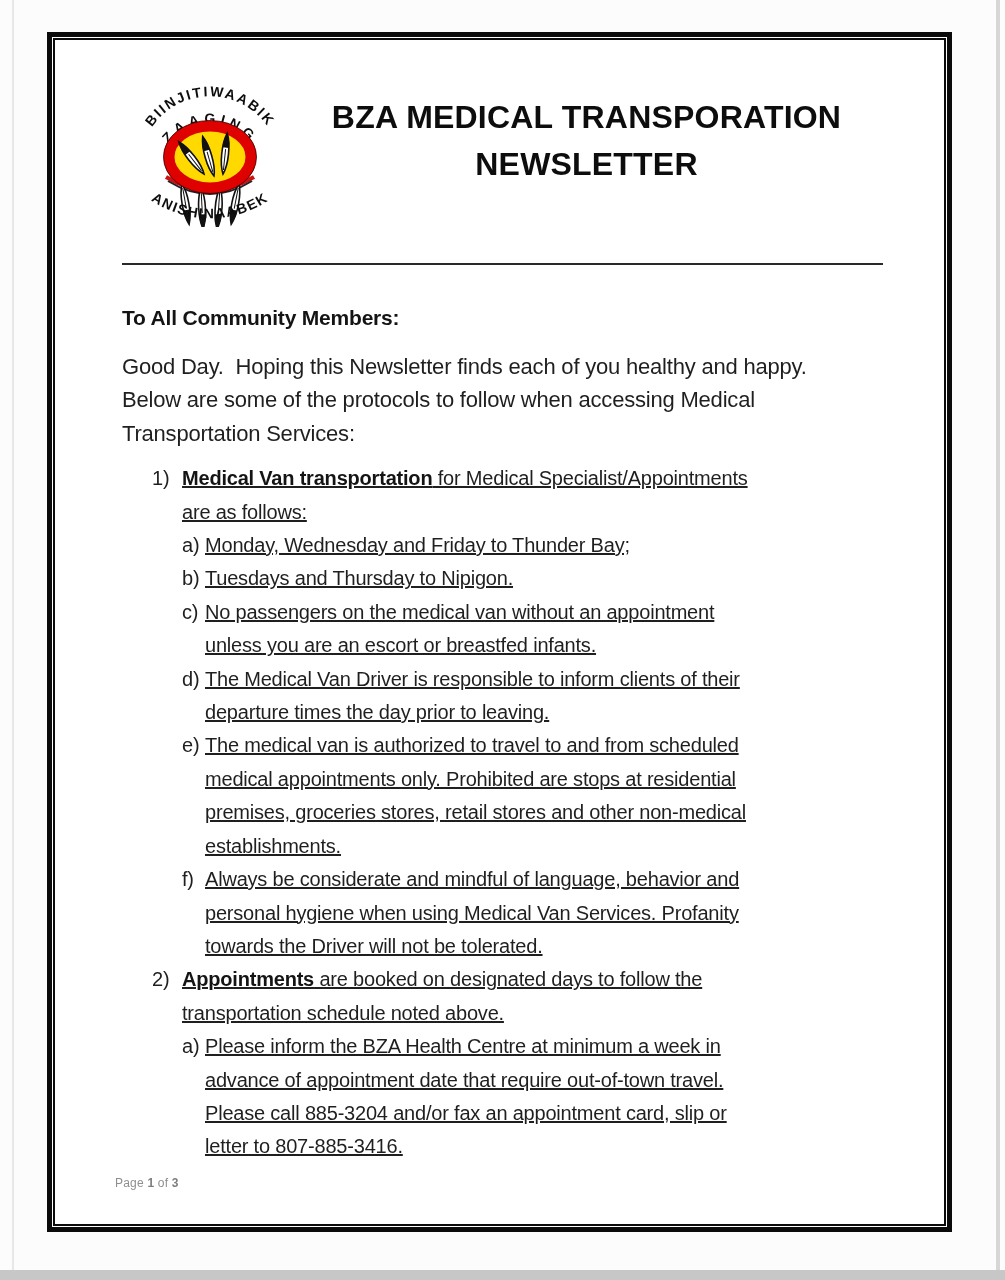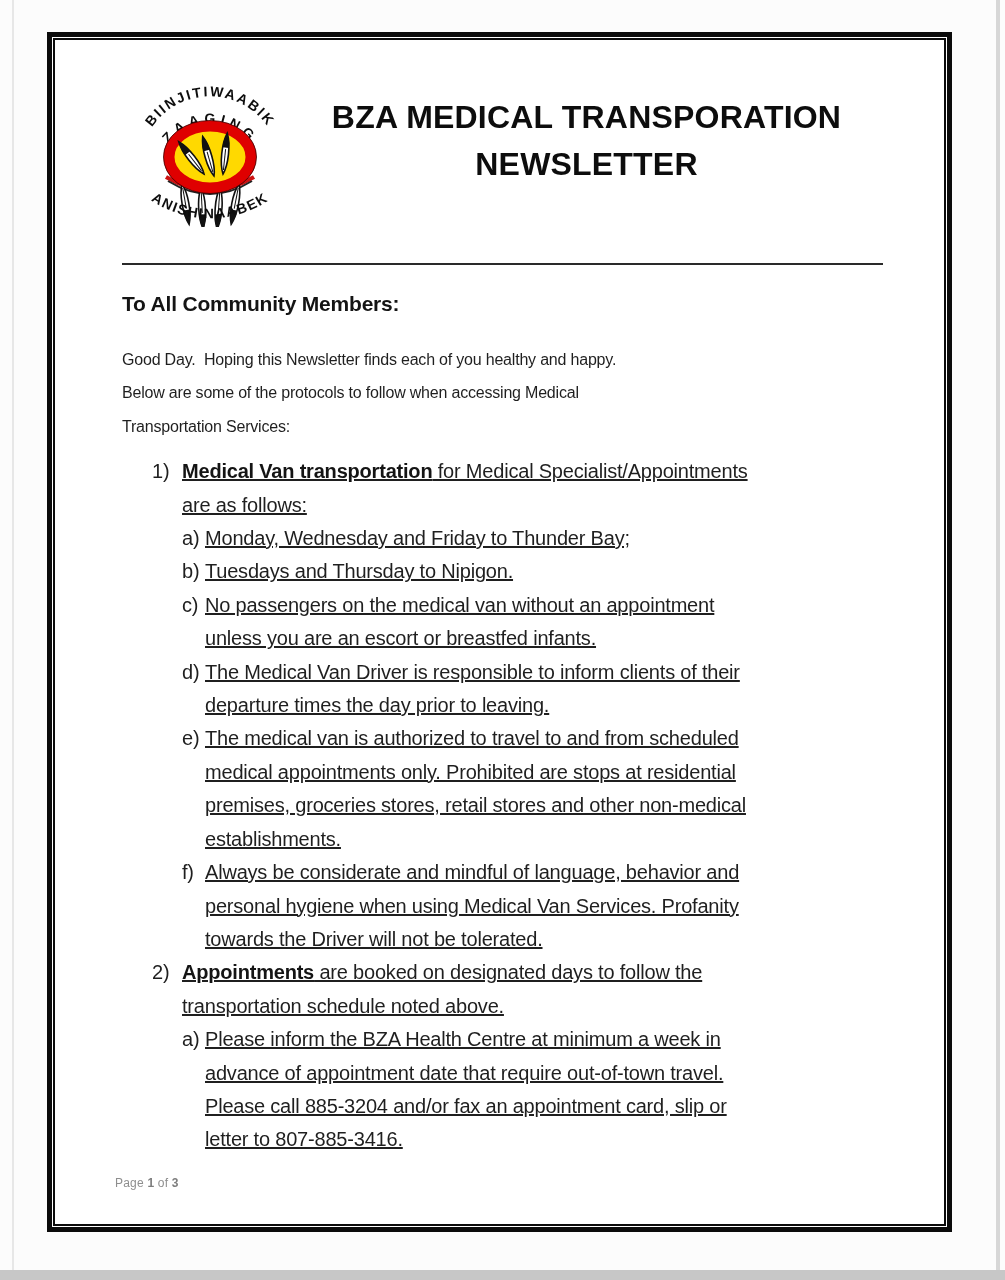--- a/index.html
+++ b/index.html
@@ -39,22 +39,22 @@
   .logo text { font-family: "Liberation Sans", sans-serif; font-weight: bold; fill: #0d0d0d; }
   .titles {
     flex: 1; text-align: center;
     padding-top: 27px;
     font-weight: bold; font-size: 32px; line-height: 47px;
     color: #0d0d0d; letter-spacing: 0.2px;
   }
   .rule { margin-top: 36px; border-top: 2px solid #2a2a2a; height: 0; }
 
   
-  .salutation { margin-top: 22px; font-size: 21px; font-weight: bold; line-height: 33px; letter-spacing: -0.2px; color:#141414; }
-  .intro { margin-top: 23px; font-size: 16px; line-height: 33.4px; white-space: pre-wrap; letter-spacing: -0.2px; }
+  .salutation { margin-top: 36px; font-size: 21px; font-weight: bold; line-height: 33px; letter-spacing: -0.2px; color:#141414; }
+  .intro { margin-top: 16px; font-size: 22px; line-height: 33.4px; white-space: pre-wrap; letter-spacing: -0.2px; }
   .list { margin-top: 12px; font-size: 20px; line-height: 33.4px; letter-spacing: -0.2px; }
   .row { display: flex; align-items: flex-start; }
   .m1 { flex: 0 0 30px; margin-left: 30px; }
   .m2 { flex: 0 0 23px; margin-left: 60px; }
   .t  { flex: 1; white-space: pre-wrap; text-decoration: underline; }
   .t b { font-weight: bold; color:#141414; }
 
   
   .footer {
     position: absolute; left: 63px; top: 1139px;

